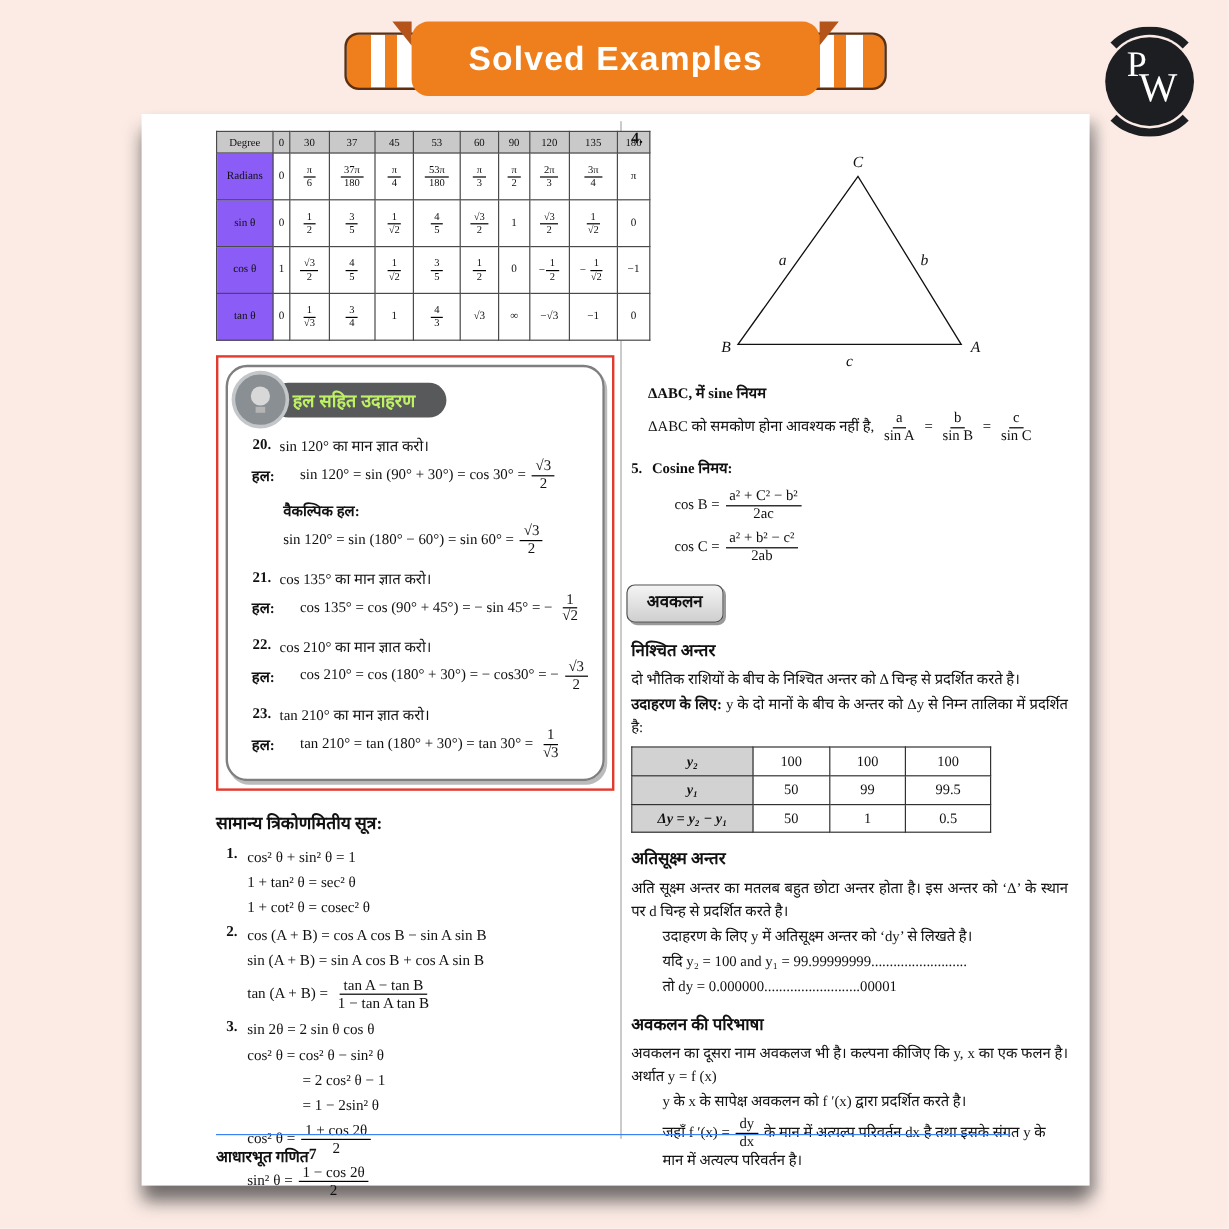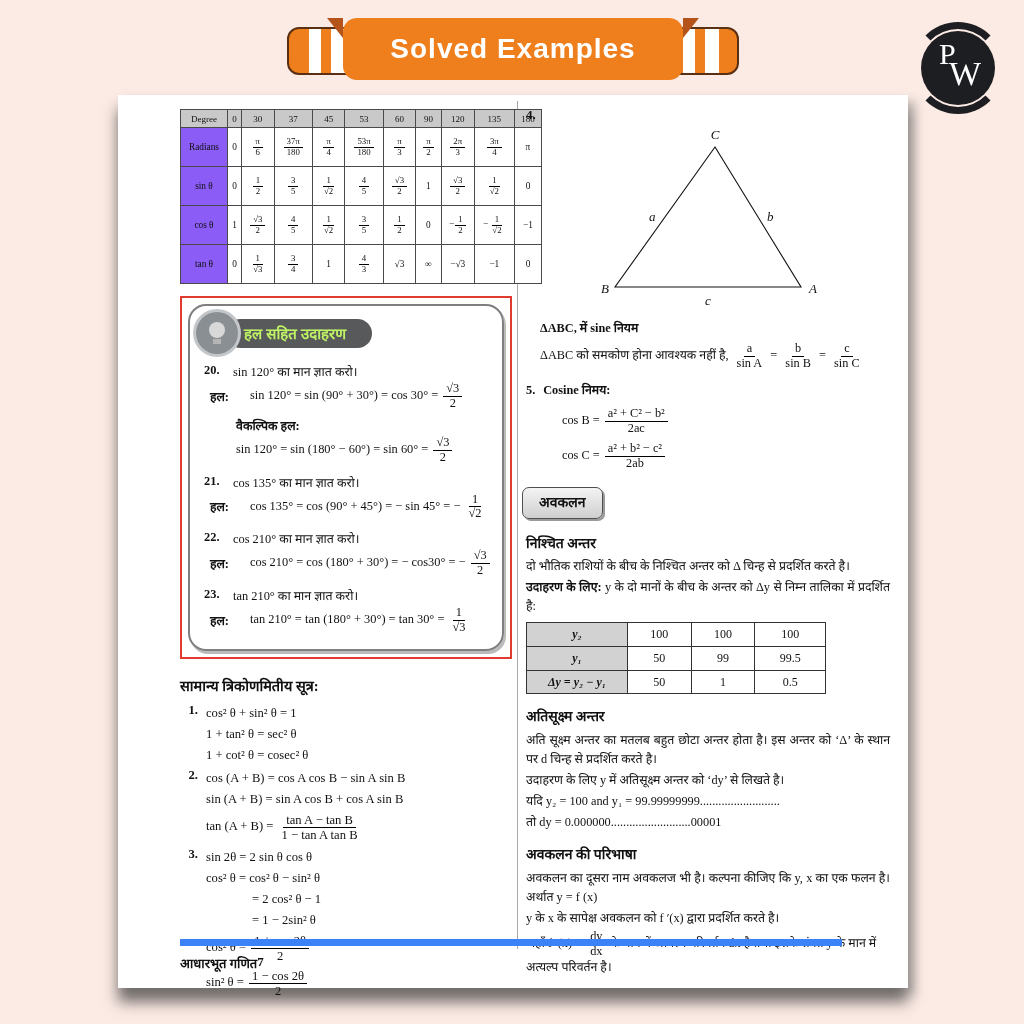--- a/index.html
+++ b/index.html
@@ -59,21 +59,21 @@
   .pill-row{display:flex;align-items:center;margin:-2px 0 4px -4px;}
   .pill-icon{width:42px;height:42px;border-radius:50%;background:#8a8f94;position:relative;z-index:2;
     box-shadow:0 0 0 3px #c4c7ca;display:flex;align-items:center;justify-content:center;flex:0 0 42px;}
   .bulb{width:16px;height:22px;position:relative;}
   .bulb .globe{width:16px;height:16px;border-radius:50%;background:#d8d8d8;}
   .bulb .base{width:8px;height:5px;background:#b5b5b5;margin:1px auto 0;}
   .pill{background:#58595b;color:#bef264;font-family:"Liberation Sans","DejaVu Sans",sans-serif;
     font-weight:bold;font-size:15px;border-radius:15px;height:29px;display:flex;align-items:center;
     padding:0 26px 0 18px;margin-left:-12px;z-index:1;}
   .ex-q{display:flex;gap:7px;font-size:12.4px;margin:9px 0 2px 4px;}
-  .ex-num{font-weight:bold;min-width:22px;}
+  .ex-num{font-weight:bold;min-width:22px;text-align:right;}
   .ex-sol{display:flex;gap:21px;font-size:12.4px;margin:2px 0 0 0;align-items:center;}
   .ex-sol .lbl{font-weight:bold;min-width:29px;text-align:right;}
   .ex-alt-lbl{font-weight:bold;font-size:12.4px;margin:6px 0 2px 36px;}
   .ex-alt{font-size:12.4px;margin:0 0 0 36px;}
   
   .gen-head{font-weight:bold;font-size:14.5px;margin:16px 0 8px 0;}
   .fg{display:flex;gap:8px;font-size:12.6px;margin:2px 0;}
   .fg .num{font-weight:bold;min-width:18px;text-align:right;}
   .fg .lines{display:flex;flex-direction:column;}
   .fg .lines .ln{margin:3px 0;}
@@ -85,24 +85,24 @@
   .cap-math{margin:4px 0 0 14px;}
   .cos-title{display:flex;gap:8px;margin-top:10px;}
   .cos-title .num{font-weight:bold;}
   .cos-title .t{font-weight:bold;}
   .cos-lines .ln{margin:7px 0 0 36px;}
   .btn-avk{display:inline-block;margin:16px 0 2px -4px;background:linear-gradient(180deg,#f4f4f4,#cfcfcf);
     border:1.5px solid #4f4f4f;border-radius:7px;box-shadow:2px 2px 0 #9a9a9a;
     font-weight:bold;font-size:14px;padding:4px 16px;}
   .sec-head{font-weight:bold;font-size:14px;margin:12px 0 3px 0;}
   .para{margin:2px 0;text-align:justify;}
-  .para.indent{text-align:left;}
+  .para.indent{margin-left:26px;text-align:left;}
   .bold-lead{font-weight:bold;}
   
-  .footer{position:absolute;left:62px;right:66px;bottom:16px;border-top:7px solid #3b82f6;
+  .footer{position:absolute;left:62px;right:66px;bottom:16px;border-top:1px solid #3b82f6;
     padding-top:8px;display:flex;font-size:13px;}
   .footer .book{font-weight:bold;}
   .footer .page{font-weight:bold;}
   svg text{font-family:"Liberation Serif",serif;font-style:italic;font-size:13px;fill:#111;}
 </style>
 </head>
 <body>
 
 <div class="banner">
   <div class="cap left"></div>

